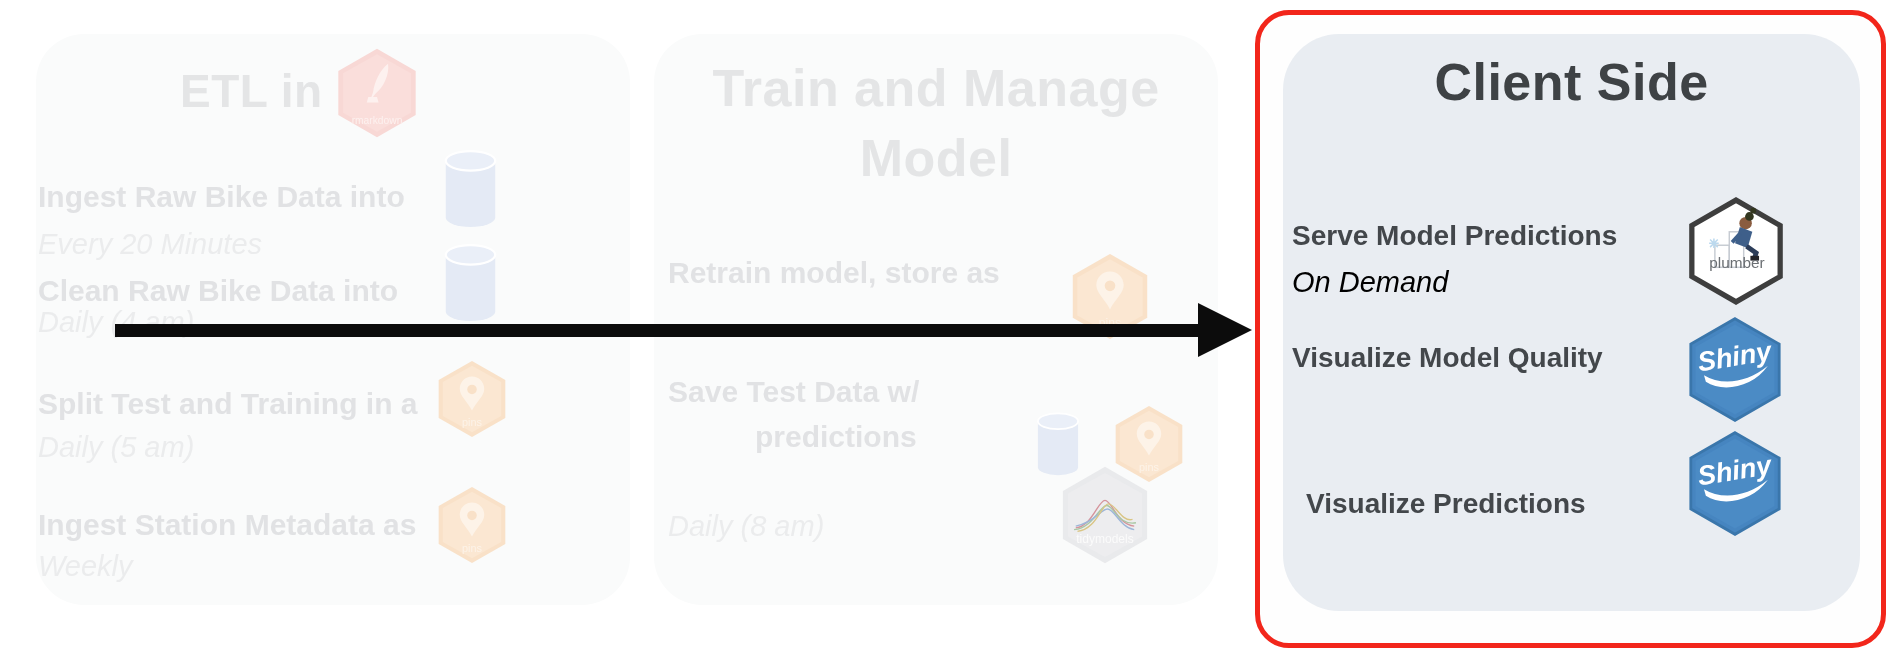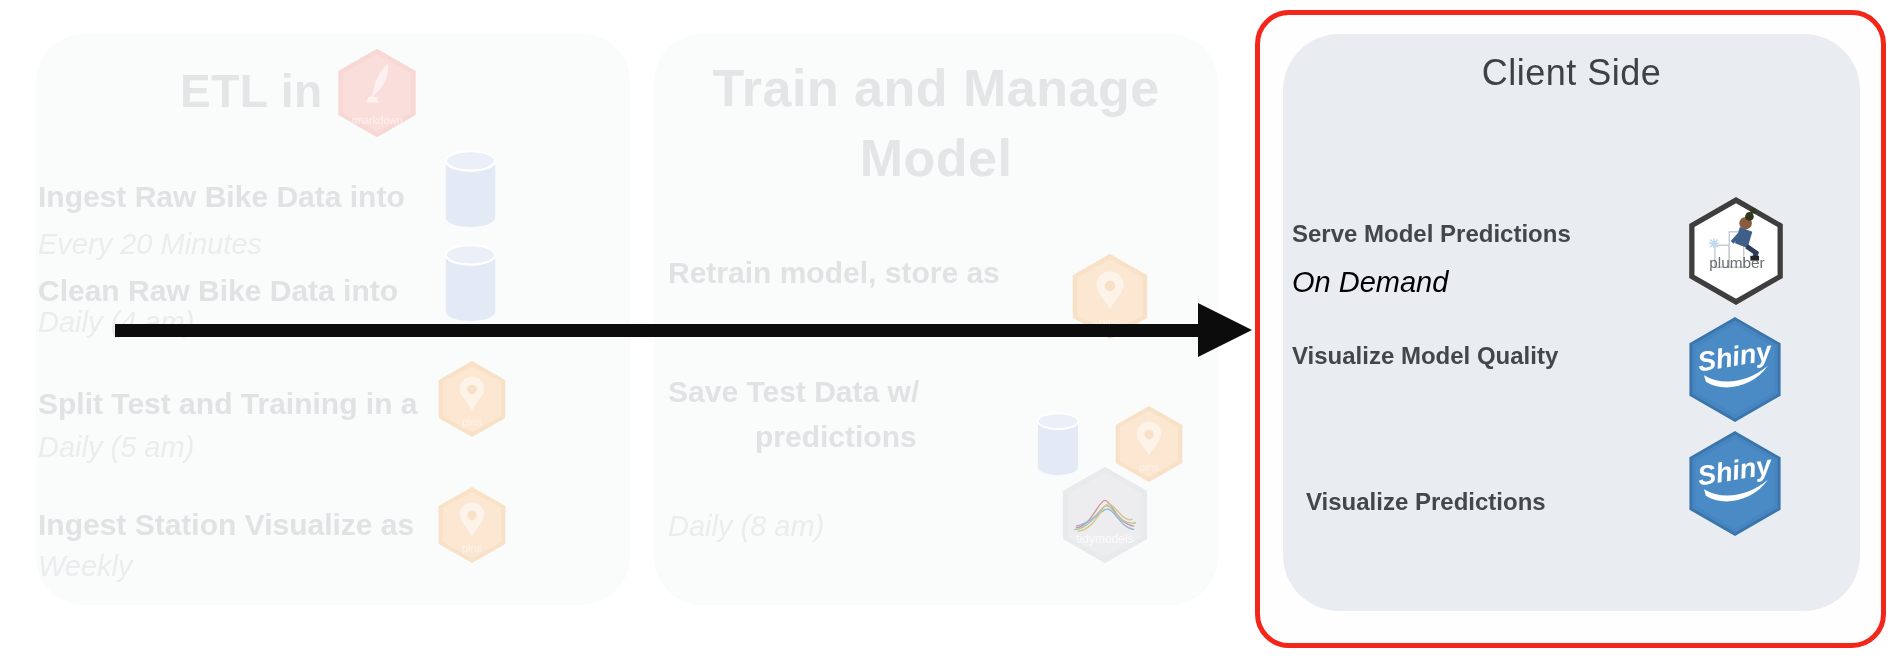--- a/index.html
+++ b/index.html
@@ -31,24 +31,24 @@
   #client-outline{
     position:absolute;left:1255px;top:10px;width:621px;height:628px;
     border:5px solid #f2261b;border-radius:34px;background:#fefefe;
   }
   #client-panel{
     position:absolute;left:1283px;top:34px;width:577px;height:577px;
     border-radius:56px;background:#e9edf2;
   }
   #client-title{
     position:absolute;left:1283px;top:52px;width:577px;text-align:center;
-    font-size:36px;font-weight:normal;color:#3e4245;letter-spacing:.5px;
+    font-size:52px;font-weight:bold;color:#3e4245;letter-spacing:.5px;
   }
   .client-item-title{
-    position:absolute;font-size:24px;font-weight:bold;color:#43474b;white-space:nowrap;
+    position:absolute;font-size:28px;font-weight:bold;color:#43474b;white-space:nowrap;
   }
   .client-item-sub{
     position:absolute;font-size:29px;font-style:italic;color:#000000;white-space:nowrap;
   }
   svg text{font-family:"Liberation Sans",sans-serif;}
 </style>
 </head>
 <body>
 
 <svg width="0" height="0" style="position:absolute">
@@ -89,21 +89,21 @@
   <div class="faded-item-title" style="left:38px;top:387px;">Split Test and Training in a</div>
   <div class="faded-item-sub" style="left:38px;top:431px;">Daily (5 am)</div>
   <svg class="icon" style="left:438px;top:360px;" width="68" height="78" viewBox="0 0 100 114">
     <polygon points="50,1 99,29 99,85 50,113 1,85 1,29" fill="#f9e1c8"></polygon>
     <polygon points="50,8 93,32 93,82 50,106 7,82 7,32" fill="#fbe7d2"></polygon>
     <path d="M50,24 c10,0 18,8 18,18 c0,11 -11,18 -18,32 c-7,-14 -18,-21 -18,-32 c0,-10 8,-18 18,-18 Z" fill="#fdf3e8"></path>
     <circle cx="50" cy="43" r="7" fill="#f9e1c8"></circle>
     <text x="50" y="97" font-size="16" text-anchor="middle" fill="#fdf3e8">pins</text>
   </svg>
 
-  <div class="faded-item-title" style="left:38px;top:508px;">Ingest Station Visualize as</div>
+  <div class="faded-item-title" style="left:38px;top:508px;">Ingest Station Metadata as</div>
   <div class="faded-item-sub" style="left:38px;top:550px;">Weekly</div>
   <svg class="icon" style="left:438px;top:486px;" width="68" height="78" viewBox="0 0 100 114">
     <polygon points="50,1 99,29 99,85 50,113 1,85 1,29" fill="#f9e1c8"></polygon>
     <polygon points="50,8 93,32 93,82 50,106 7,82 7,32" fill="#fbe7d2"></polygon>
     <path d="M50,24 c10,0 18,8 18,18 c0,11 -11,18 -18,32 c-7,-14 -18,-21 -18,-32 c0,-10 8,-18 18,-18 Z" fill="#fdf3e8"></path>
     <circle cx="50" cy="43" r="7" fill="#f9e1c8"></circle>
     <text x="50" y="97" font-size="16" text-anchor="middle" fill="#fdf3e8">pins</text>
   </svg>
 
   <div id="train-panel" class="panel">

